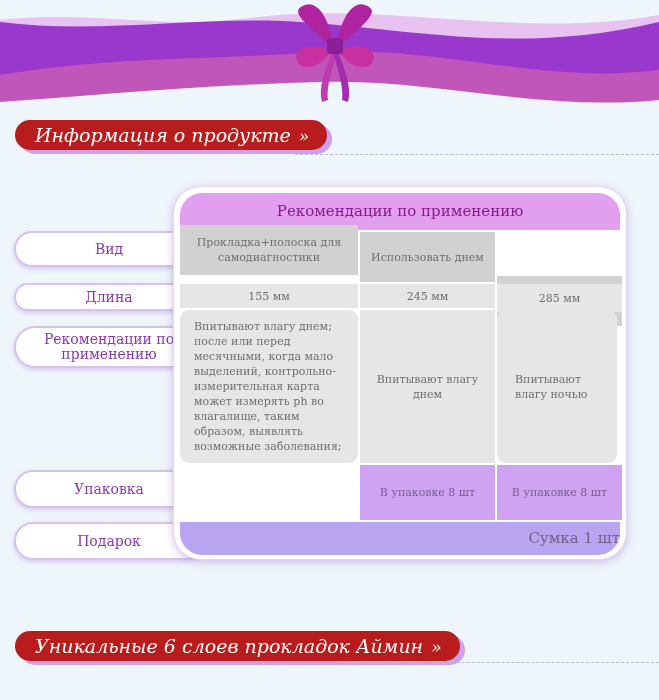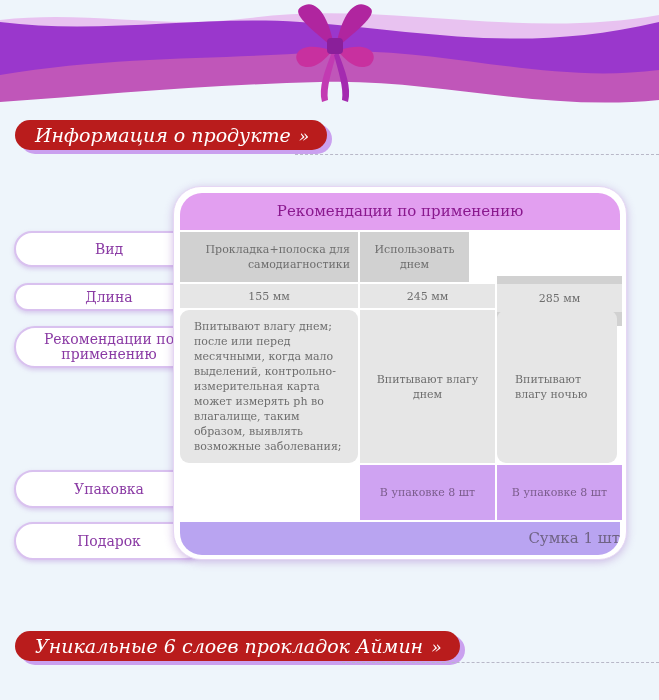--- a/index.html
+++ b/index.html
@@ -42,22 +42,22 @@
 
 <div class="label-pill" style="top:231px;height:36px;">Вид</div>
 <div class="label-pill" style="top:283px;height:28px;">Длина</div>
 <div class="label-pill" style="top:326px;height:42px;padding:0 10px;">Рекомендации по применению</div>
 <div class="label-pill" style="top:470px;height:38px;">Упаковка</div>
 <div class="label-pill" style="top:522px;height:38px;">Подарок</div>
 
 <div class="card">
   <div class="card-title">Рекомендации по применению</div>
 
-  <div class="cell head" style="left:6px;top:45px;width:178px;height:50px;text-align:right;">Прокладка+полоска для самодиагностики</div>
-  <div class="cell head" style="left:186px;top:45px;width:109px;height:50px;padding-left:8px;">Использовать днем</div>
+  <div class="cell head" style="left:6px;top:38px;width:178px;height:50px;">Прокладка+полоска для самодиагностики</div>
+  <div class="cell head" style="left:186px;top:45px;width:135px;height:50px;padding-left:8px;">Использовать днем</div>
   <div class="cell head" style="left:323px;top:45px;width:125px;height:50px;margin-top:44px;">Использовать ночью</div>
 
   <div class="cell" style="left:6px;top:97px;width:178px;height:24px;">155 мм</div>
   <div class="cell" style="left:186px;top:97px;width:135px;height:24px;">245 мм</div>
   <div class="cell" style="left:323px;top:97px;width:125px;height:28px;">285 мм</div>
 
   <div class="cell left" style="left:6px;top:123px;width:178px;height:153px;padding:4px 14px;">Впитывают влагу днем; после или перед месячными, когда мало выделений, контрольно-измерительная карта может измерять ph во влагалище, таким образом, выявлять возможные заболевания;</div>
   <div class="cell" style="left:186px;top:123px;width:135px;height:153px;">Впитывают влагу днем</div>
   <div class="cell left" style="left:323px;top:123px;width:120px;height:153px;padding:16px 18px;">Впитывают влагу ночью</div>
 

